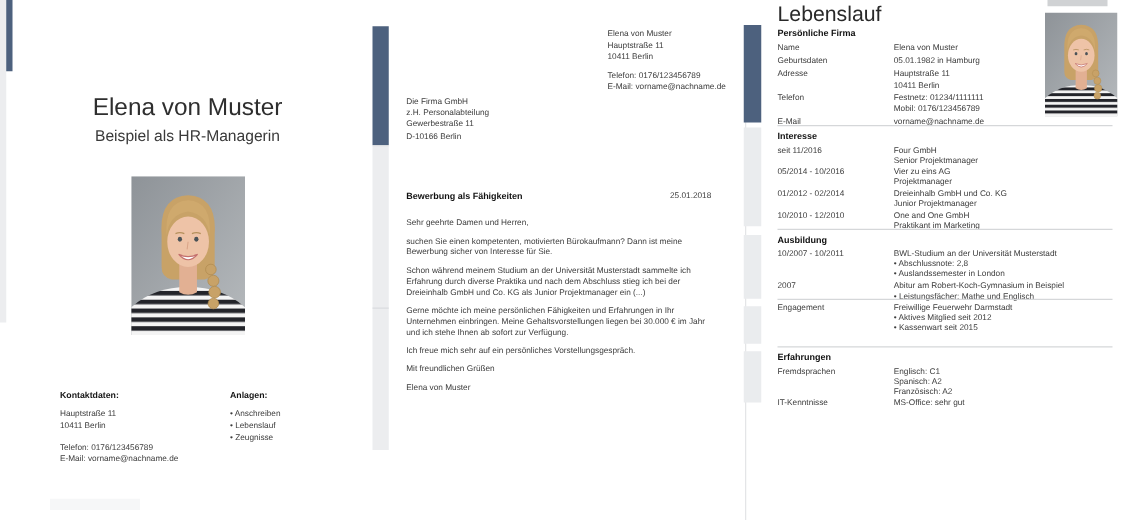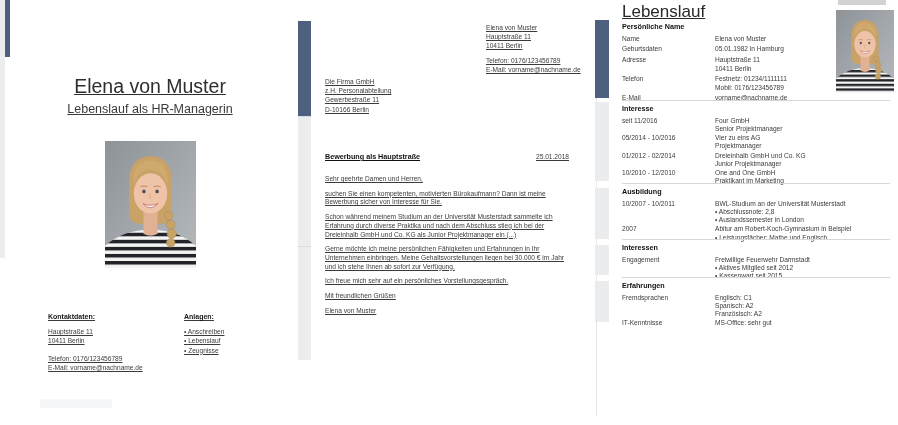--- a/index.html
+++ b/index.html
@@ -1,18 +1,18 @@
 <!DOCTYPE html>
 <html lang="de"><head>
 <meta charset="utf-8">
 <style>
   html,body{margin:0;padding:0;background:#fff;}
   .stage{position:relative;width:898px;height:425px;background:#ffffff;overflow:hidden;
          font-family:"Liberation Sans",sans-serif;color:#3b3b3b;}
-  .abs{position:absolute;text-decoration:underline;}
+  .abs{position:absolute;}
   .ln{white-space:nowrap;}
 
   
   .tab{background:#4d617e;}
   .rail{background:#ecedef;}
   .small{font-size:6.6px;line-height:9.2px;}
 
   
   #p1-tab{left:0;top:68;width:10px;height:57px;}
   #p1-rail{left:0;top:128;width:5px;height:258px;}
@@ -61,21 +61,21 @@
   .photo svg{display:block;width:100%;height:100%;}
 </style>
 </head>
 <body>
 
 <div class="stage">
 
   <div class="abs tab" id="p1-tab"></div>
   <div class="abs rail" id="p1-rail"></div>
   <div class="abs" id="p1-title">Elena von Muster</div>
-  <div class="abs" id="p1-subtitle">Lebenslauf als HR-Managerin</div>
+  <div class="abs" id="p1-subtitle">Beispiel als HR-Managerin</div>
   <div class="abs photo" id="p1-photo">
       <svg viewBox="0 0 90 126" preserveAspectRatio="none">
  <defs>
   <linearGradient id="bga" x1="0" y1="0" x2="1" y2="1">
    <stop offset="0" stop-color="#8e9398"></stop>
             <stop offset="1" stop-color="#b6babd"></stop>
   </linearGradient>
   <pattern id="sta" width="90" height="7" patternUnits="userSpaceOnUse">
    <rect width="90" height="7" fill="#f4f4f4"></rect>
             <rect width="90" height="3.6" fill="#23242a"></rect>
@@ -145,21 +145,21 @@
       </div>
   </div>
 
   <div class="abs small" id="p2-recipient">
       <div class="ln">Die Firma GmbH</div>
       <div class="ln">z.H. Personalabteilung</div>
       <div class="ln">Gewerbestraße 11</div>
       <div class="ln">D-10166 Berlin</div>
     </div>
 
-  <div class="abs" id="p2-subject">Bewerbung als Hauptstraße</div>
+  <div class="abs" id="p2-subject">Bewerbung als Fähigkeiten</div>
   <div class="abs" id="p2-date">25.01.2018</div>
 
   <div class="abs" id="p2-body">
       <div class="para">Sehr geehrte Damen und Herren,</div>
       <div class="para">suchen Sie einen kompetenten, motivierten Bürokaufmann? Dann ist meine Bewerbung sicher von Interesse für Sie.</div>
       <div class="para">Schon während meinem Studium an der Universität Musterstadt sammelte ich Erfahrung durch diverse Praktika und nach dem Abschluss stieg ich bei der Dreieinhalb GmbH und Co. KG als Junior Projektmanager ein (...)</div>
       <div class="para">Gerne möchte ich meine persönlichen Fähigkeiten und Erfahrungen in Ihr Unternehmen einbringen. Meine Gehaltsvorstellungen liegen bei 30.000 € im Jahr und ich stehe Ihnen ab sofort zur Verfügung.</div>
       <div class="para">Ich freue mich sehr auf ein persönliches Vorstellungsgespräch.</div>
       <div class="para">Mit freundlichen Grüßen</div>
       <div class="para">Elena von Muster</div>
@@ -201,21 +201,21 @@
  <ellipse cx="51.5" cy="50" rx="1.7" ry="1.9" fill="#4a5257"></ellipse>
  <path d="M35,45.5 Q38.5,44 42,45.5" stroke="#b5905c" stroke-width="1" fill="none"></path>
  <path d="M48,45.5 Q51.5,44 55,45.5" stroke="#b5905c" stroke-width="1" fill="none"></path>
  <path d="M45,52 L44.2,58" stroke="#d9a488" stroke-width="0.8" fill="none"></path>
  <path d="M37.5,62 Q45,70.5 52.5,62 Q45,65.5 37.5,62 Z" fill="#ffffff" stroke="#c4716e" stroke-width="0.9"></path>
 </svg>
     </div>
 
   <div id="p3-sections">
       <div class="sec" id="sec-0">
-        <h3>Persönliche Name</h3>
+        <h3>Persönliche Firma</h3>
         <div class="row">
           <div class="lbl">Name</div>
           <div class="val">
             <div class="ln">Elena von Muster</div>
           </div>
         </div>
         <div class="row">
           <div class="lbl">Geburtsdaten</div>
           <div class="val">
             <div class="ln">05.01.1982 in Hamburg</div>
@@ -285,21 +285,20 @@
         </div>
         <div class="row">
           <div class="lbl">2007</div>
           <div class="val">
             <div class="ln">Abitur am Robert-Koch-Gymnasium in Beispiel</div>
             <div class="ln">• Leistungsfächer: Mathe und Englisch</div>
           </div>
         </div>
       </div>
       <div class="sec lined" id="sec-3">
-        <h3>Interessen</h3>
         <div class="row">
           <div class="lbl">Engagement</div>
           <div class="val">
             <div class="ln">Freiwillige Feuerwehr Darmstadt</div>
             <div class="ln">• Aktives Mitglied seit 2012</div>
             <div class="ln">• Kassenwart seit 2015</div>
           </div>
         </div>
       </div>
       <div class="sec lined" id="sec-4">

